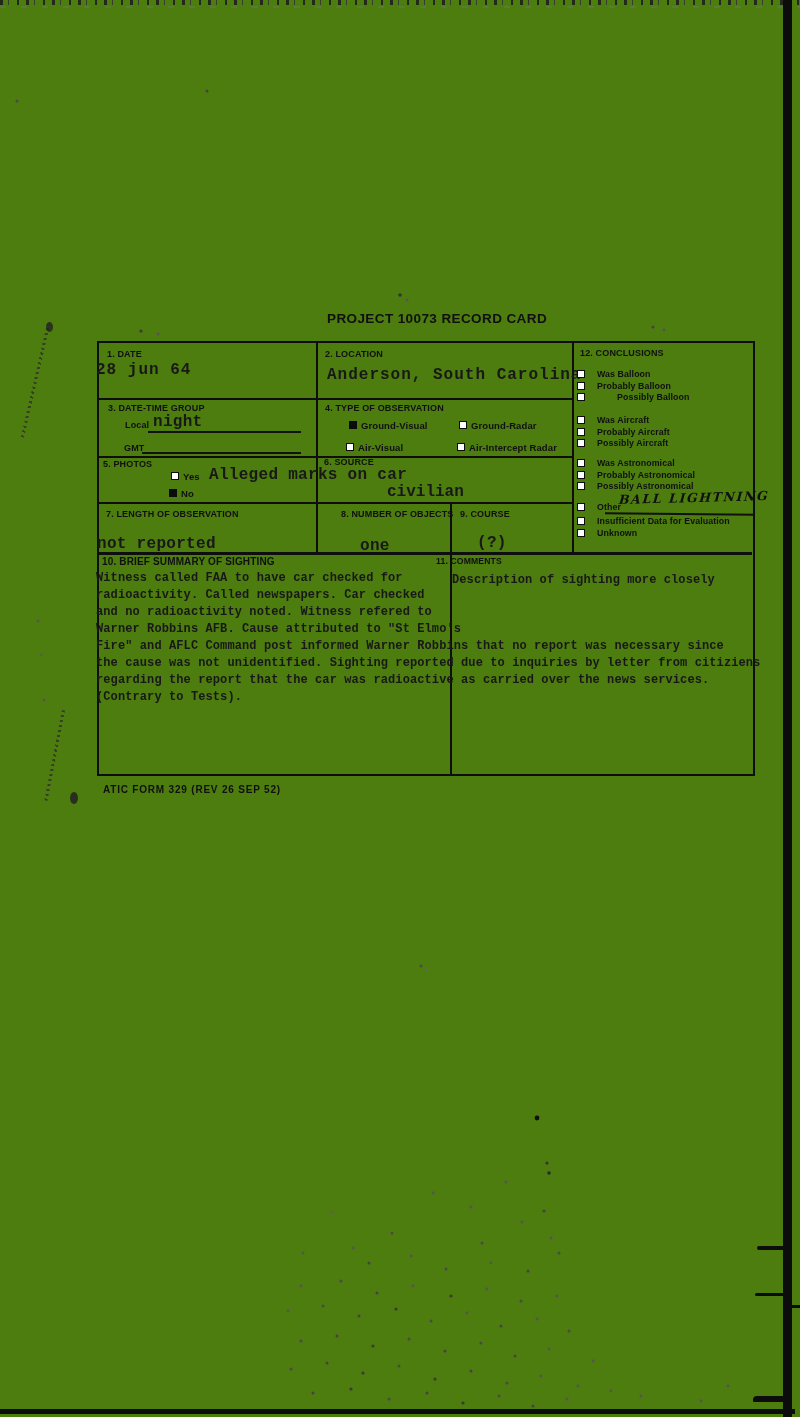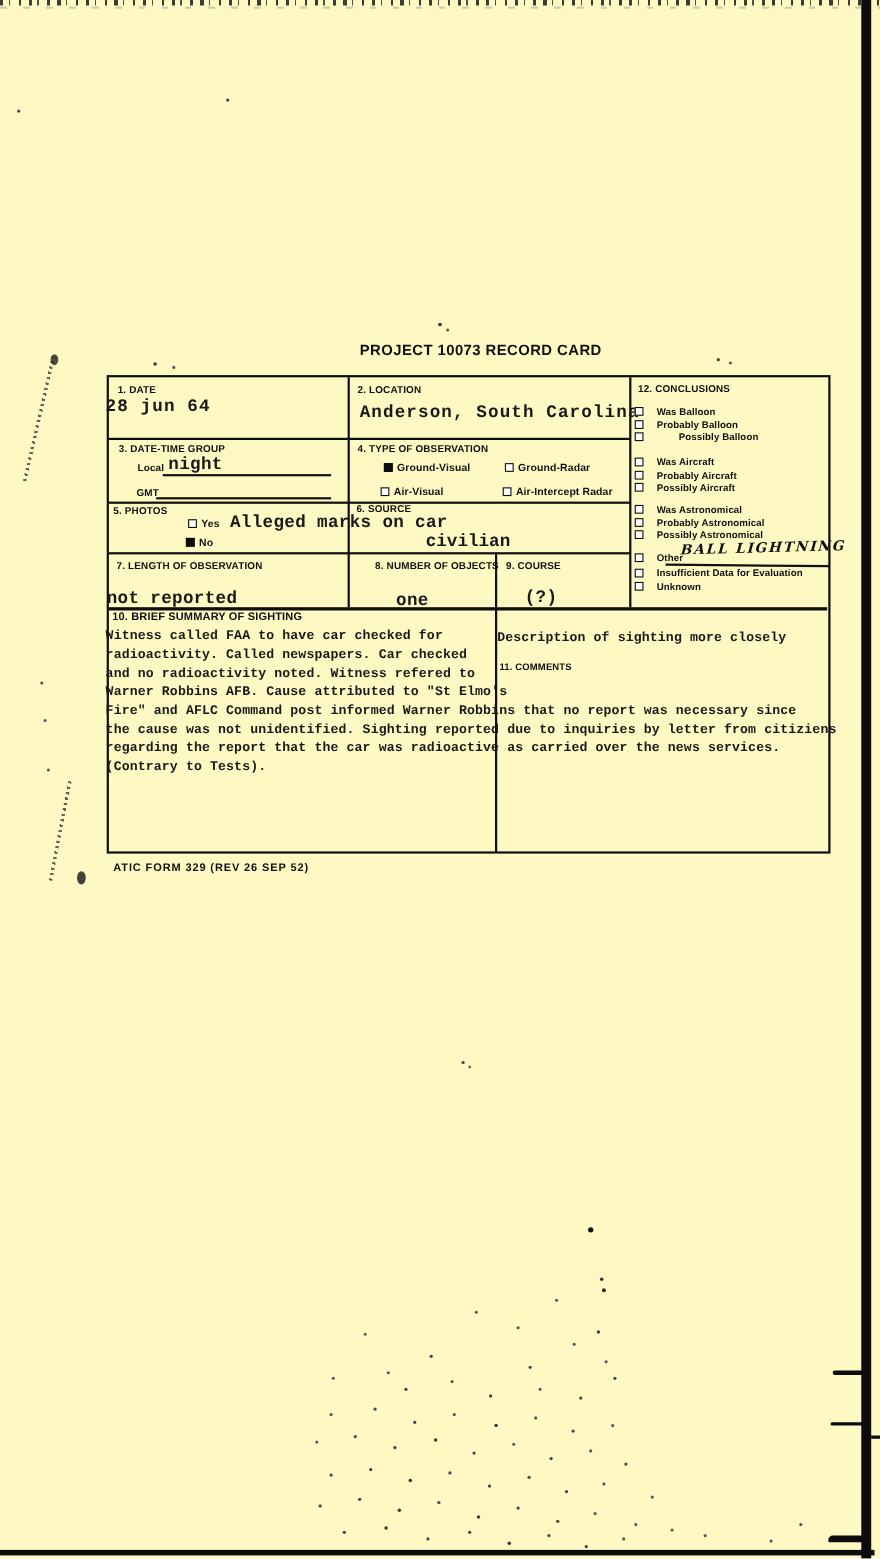--- a/index.html
+++ b/index.html
@@ -1,18 +1,18 @@
 <!DOCTYPE html>
 <html><head>
 <meta charset="utf-8">
 <style>
   html,body{margin:0;padding:0;background:#ffffff;}
   .page{
     position:relative;width:800px;height:1417px;overflow:hidden;
-    background:#fef9c3;color:#141414;
+    background:#4d7c0f;color:#141414;
     font-family:"Liberation Sans",sans-serif;
   }
   
   .top-dashes{
     position:absolute;left:0;top:0;width:800px;height:5px;
     background:
       repeating-linear-gradient(90deg,#1b1b1b 0 3px,transparent 3px 8px,#333 8px 9px,transparent 9px 17px,#1b1b1b 17px 19px,transparent 19px 26px);
     opacity:.85;
   }
   .top-dashes2{
@@ -159,21 +159,21 @@
       <div class="typed-sm" style="position:static;">Witness called FAA to have car checked for</div>
       <div class="typed-sm" style="position:static;">radioactivity. Called newspapers. Car checked</div>
       <div class="typed-sm" style="position:static;">and no radioactivity noted. Witness refered to</div>
       <div class="typed-sm" style="position:static;">Warner Robbins AFB. Cause attributed to "St Elmo's</div>
       <div class="typed-sm" style="position:static;">Fire" and AFLC Command post informed Warner Robbins that no report was necessary since</div>
       <div class="typed-sm" style="position:static;">the cause was not unidentified. Sighting reported due to inquiries by letter from citiziens</div>
       <div class="typed-sm" style="position:static;">regarding the report that the car was radioactive as carried over the news services.</div>
       <div class="typed-sm" style="position:static;">(Contrary to Tests).</div>
     </div>
 
-    <div class="lbl" style="left:355px;top:213px;font-size:8.6px;margin-top:45px;">11. COMMENTS</div>
+    <div class="lbl" style="left:337px;top:213px;font-size:8.6px;">11. COMMENTS</div>
     <div class="com-block">
       <div class="typed-sm" style="position:static;">Description of sighting more closely</div>
     </div>
 
     <div class="lbl" style="left:481px;top:5px;">12. CONCLUSIONS</div>
 
     <span class="c-item-cb" style="top:27px;"></span>
     <span class="c-item-lab" style="top:26px;">Was Balloon</span>
     <span class="c-item-cb" style="top:39px;"></span>
     <span class="c-item-lab" style="top:38px;">Probably Balloon</span>

